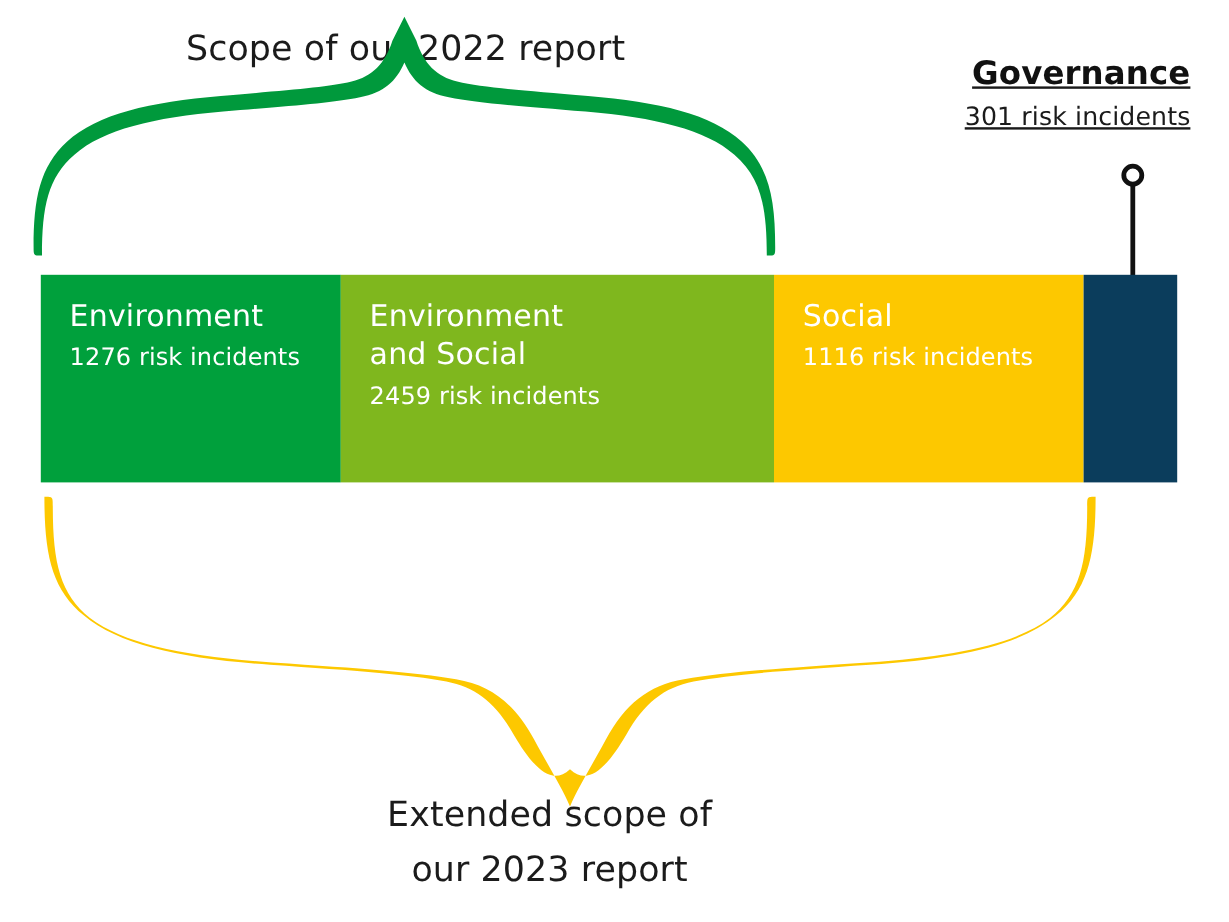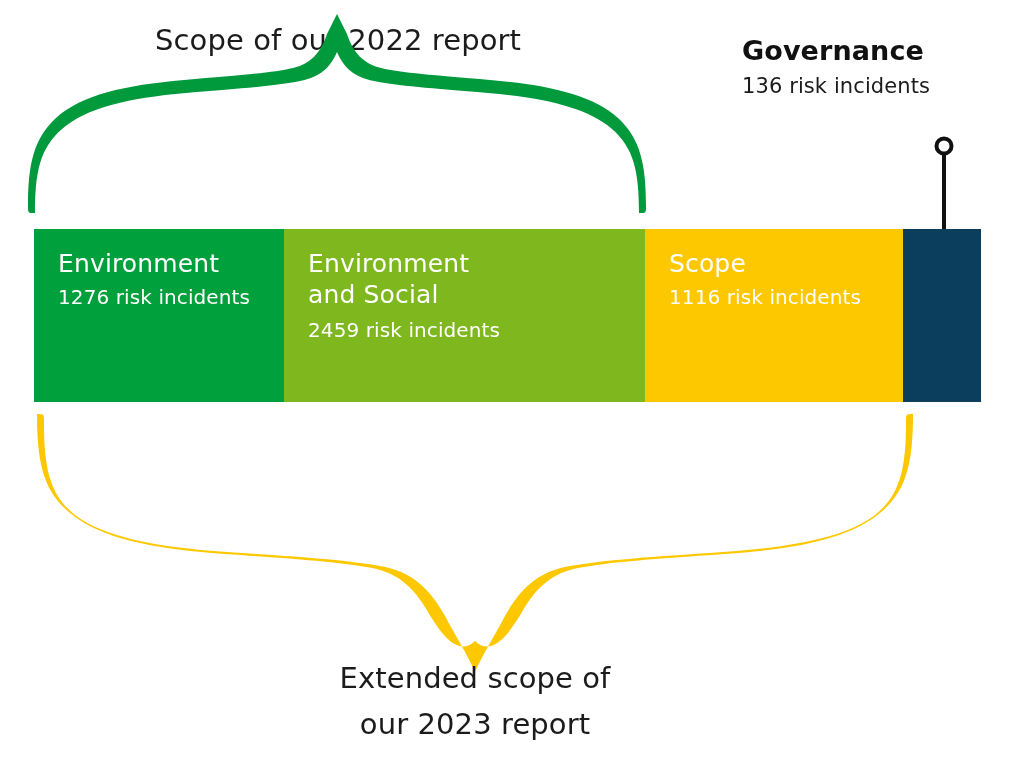--- a/index.html
+++ b/index.html
@@ -36,23 +36,24 @@
     font-weight: 400;
     letter-spacing: 0.1px;
     color: #1b1b1b;
     white-space: nowrap;
   }
 
   
   .gov-block {
     position: absolute;
     left: 742px;
-    top: 34px;
+    top: 45px;
     width: 250px;
-    text-align: left;
+    text-align: right;
+    text-decoration: underline;
   }
   .gov-title {
     font-size: 27px;
     line-height: 34px;
     font-weight: 700;
     color: #111111;
     letter-spacing: 0.1px;
   }
   .gov-sub {
     font-size: 21px;
@@ -99,21 +100,21 @@
     font-weight: 400;
     color: #ffffff;
     margin-top: 4px;
     letter-spacing: 0.1px;
   }
   .seg-envsoc .seg-sub { margin-top: 6px; }
 
   
   .bottom-caption {
     position: absolute;
-    left: 175px;
+    left: 158px;
     top: 655px;
     width: 600px;
     text-align: center;
     font-size: 29px;
     line-height: 46px;
     font-weight: 400;
     letter-spacing: 0.1px;
     color: #1b1b1b;
     white-space: pre-line;
   }
@@ -129,21 +130,21 @@
 </style>
 </head>
 <body>
 
 <div id="infographic">
 
   <div class="top-caption">Scope of our 2022 report</div>
 
   <div class="gov-block">
     <div class="gov-title">Governance</div>
-    <div class="gov-sub">136 risk incidents</div>
+    <div class="gov-sub">301 risk incidents</div>
   </div>
 
   <svg class="svg-layer" viewBox="0 0 1024 768" xmlns="http://www.w3.org/2000/svg">
 
     <path d="M 35 213
              C 35 172, 40 148, 62 129
              C 86 108, 128 98, 186 93
              C 244 88, 276 86, 300 81
              C 320 77, 330 68, 337 52
              C 344 68, 354 77, 374 81
@@ -200,21 +201,21 @@
       <div class="seg-sub">1276 risk incidents</div>
     </div>
 
     <div class="seg seg-envsoc">
       <div class="seg-title">Environment
 and Social</div>
       <div class="seg-sub">2459 risk incidents</div>
     </div>
 
     <div class="seg seg-social">
-      <div class="seg-title">Scope</div>
+      <div class="seg-title">Social</div>
       <div class="seg-sub">1116 risk incidents</div>
     </div>
 
     <div class="seg seg-gov"></div>
   </div>
 
   <div class="bottom-caption">Extended scope of
 our 2023 report</div>
 
 </div>

